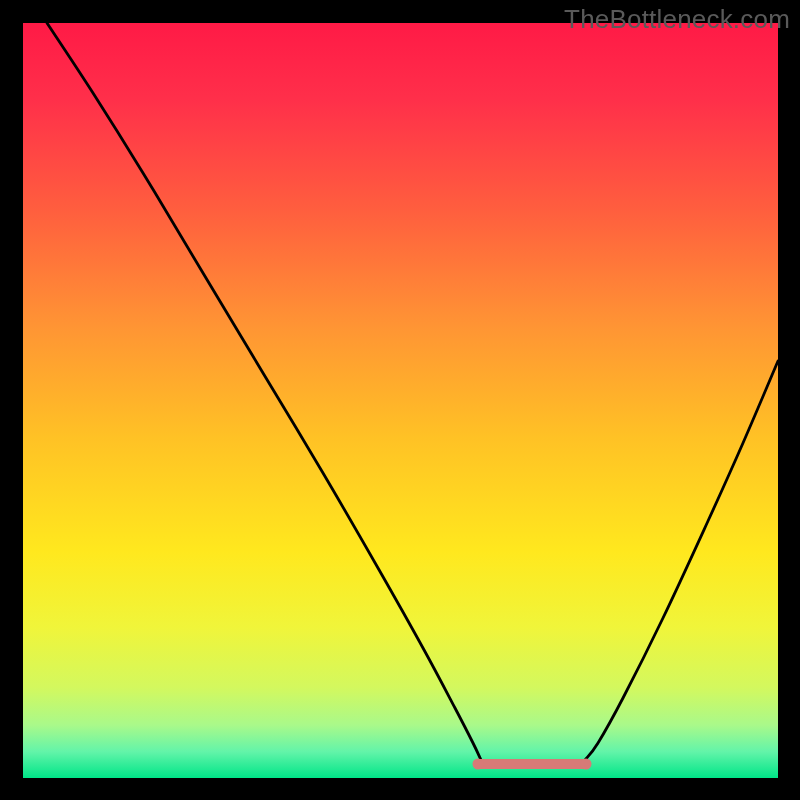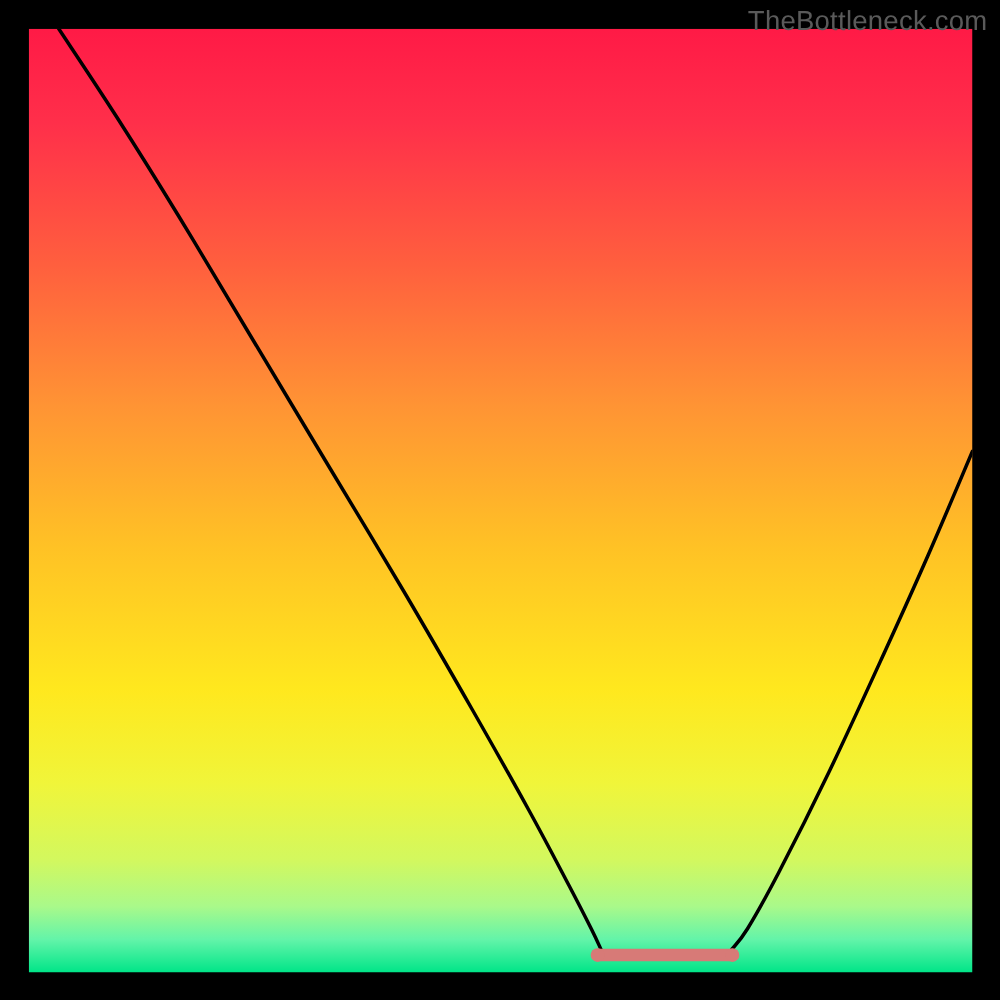--- a/index.html
+++ b/index.html
@@ -15,21 +15,21 @@
     position: relative;
     width: 800px;
     height: 800px;
     background: #000;
   }
   .watermark {
     position: absolute;
     top: 4px;
     right: 10px;
     color: #5a5a5a;
-    font-size: 22px;
+    font-size: 26px;
     font-weight: 500;
     letter-spacing: 0.2px;
     z-index: 50;
   }
   .plot {
     position: absolute;
     left: 23px;
     top: 23px;
     width: 755px;
     height: 755px;

